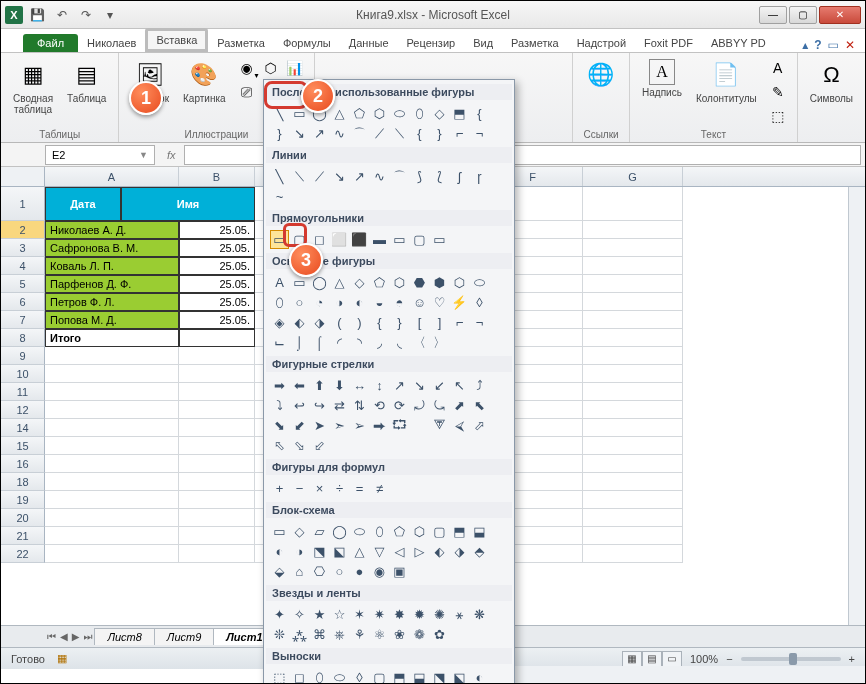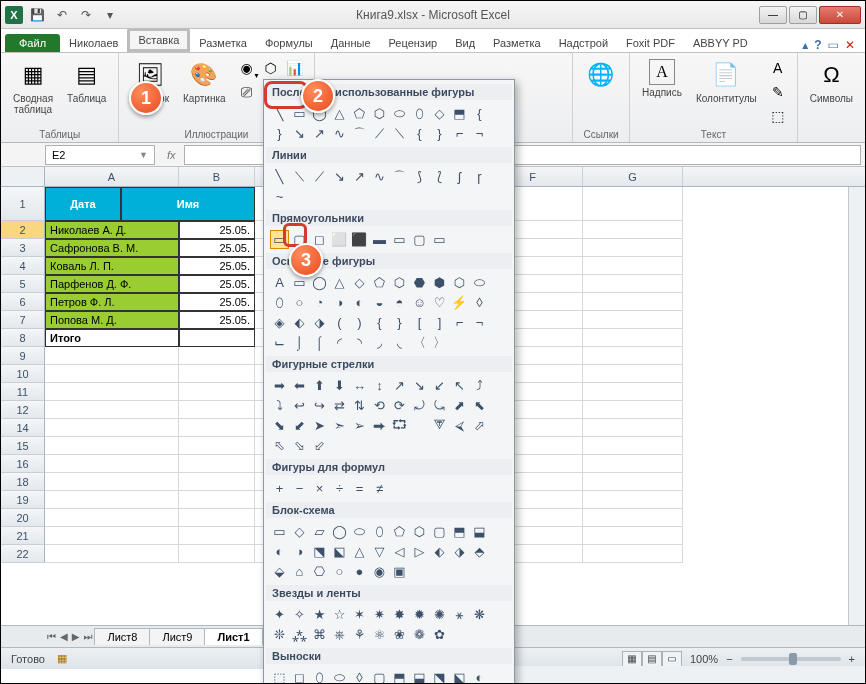--- a/index.html
+++ b/index.html
@@ -9,21 +9,21 @@
   .titlebar { height: 28px; background: linear-gradient(#f7f7f7, #e8e8e8); border-bottom: 1px solid #c2c2c2; display: flex; align-items: center; padding: 0 4px; position: relative; }
   .excel-icon { width: 18px; height: 18px; background: #217346; color: #fff; font-size: 11px; font-weight: bold; display: flex; align-items: center; justify-content: center; border-radius: 2px; margin-right: 4px; }
   .qat { display: flex; gap: 2px; align-items: center; }
   .qat-btn { width: 22px; height: 22px; display: flex; align-items: center; justify-content: center; font-size: 12px; color: #555; cursor: pointer; border-radius: 2px; }
   .title-text { position: absolute; left: 50%; transform: translateX(-50%); font-size: 12px; color: #555; }
   .win-controls { margin-left: auto; display: flex; gap: 2px; align-items: center; }
   .win-btn { width: 28px; height: 18px; border: 1px solid #a0a0a0; background: linear-gradient(#f4f4f4, #d8d8d8); border-radius: 2px; display: flex; align-items: center; justify-content: center; font-size: 10px; cursor: pointer; }
   .win-close { width: 42px; background: linear-gradient(#e67b6f, #c94a3b); color: #fff; border-color: #a03020; }
   
   
-  .tabs { height: 24px; background: #fff; border-bottom: 1px solid #c2c2c2; display: flex; align-items: flex-end; padding-left: 4px; gap: 0; position: relative; }
+  .tabs { height: 24px; background: #fff; border-bottom: 1px solid #c2c2c2; display: flex; align-items: flex-end; padding-left: 22px; gap: 0; position: relative; }
   .file-tab { background: #217a2b; color: #fff; padding: 3px 14px; font-size: 11px; border-radius: 3px 3px 0 0; cursor: pointer; }
   .tab { padding: 3px 8px; font-size: 11px; color: #444; cursor: pointer; border: 1px solid transparent; border-bottom: none; }
   .tab.active { background: #f5f5f5; border-color: #bcbcbc; border-radius: 3px 3px 0 0; }
   .tab-callout { position: relative; border: 3px solid #d43a2f; border-radius: 8px; }
   .help-icons { margin-left: auto; display: flex; gap: 6px; padding-right: 10px; align-items: center; font-size: 12px; color: #3b6ea5; }
   
   
   .ribbon { height: 90px; background: linear-gradient(#f7f7f7, #edeef0); border-bottom: 1px solid #b8b8b8; display: flex; }
   .group { border-right: 1px solid #d0d0d0; padding: 4px 8px 2px 8px; display: flex; flex-direction: column; align-items: center; justify-content: space-between; position: relative; }
   .group-items { display: flex; gap: 6px; align-items: flex-start; flex: 1; }
@@ -63,21 +63,21 @@
   
   .shapes-dropdown { position: absolute; left: 262px; top: 78px; width: 252px; background: #f4f5f7; border: 1px solid #8a98a8; box-shadow: 3px 3px 8px rgba(0,0,0,.3); z-index: 150; padding: 2px; }
   .shape-section-label { background: #edeef2; font-size: 11px; font-weight: bold; color: #3c4a5e; padding: 2px 6px; margin: 2px 0; }
   .shape-row { display: flex; flex-wrap: wrap; gap: 1px; padding: 2px 4px; }
   .shape-item { width: 19px; height: 19px; border: 1px solid transparent; display: flex; align-items: center; justify-content: center; font-size: 13px; color: #3c5169; cursor: pointer; }
   .shape-item.sel { border: 1px solid #d48a00; background: #fde499; }
   
   
   .sheet-tabs { height: 22px; background: #e8ebee; border-top: 1px solid #b0b8c0; display: flex; align-items: center; padding-left: 44px; gap: 0; }
   .st-nav { font-size: 10px; color: #666; padding: 0 2px; cursor: pointer; }
-  .sheet-tab { font-size: 11px; padding: 2px 12px; background: #f4f4f4; border: 1px solid #b0b8c0; border-bottom: none; margin-right: -1px; cursor: pointer; }
+  .sheet-tab { font-size: 11px; padding: 2px 12px; background: #f4f4f4; border: 1px solid #b0b8c0; border-bottom: none; margin-right: -1px; cursor: pointer; font-style: italic; }
   .sheet-tab.active { background: #fff; font-weight: bold; }
   
   
   .status-bar { height: 22px; background: linear-gradient(#ecf0f3, #dde3e8); border-top: 1px solid #b0b8c0; display: flex; align-items: center; padding: 0 10px; font-size: 11px; color: #444; }
   .status-right { margin-left: auto; display: flex; align-items: center; gap: 8px; }
   .view-btns { display: flex; gap: 0; }
   .view-btn { width: 20px; height: 16px; border: 1px solid #aab2ba; background: #f0f3f6; cursor: pointer; font-size: 10px; display: flex; align-items: center; justify-content: center; }
   .zoom-slider { width: 100px; height: 4px; background: #c0c8d0; position: relative; border-radius: 2px; }
   .zoom-thumb { position: absolute; left: 48px; top: -4px; width: 8px; height: 12px; background: #8a9aaa; border-radius: 2px; }
   

